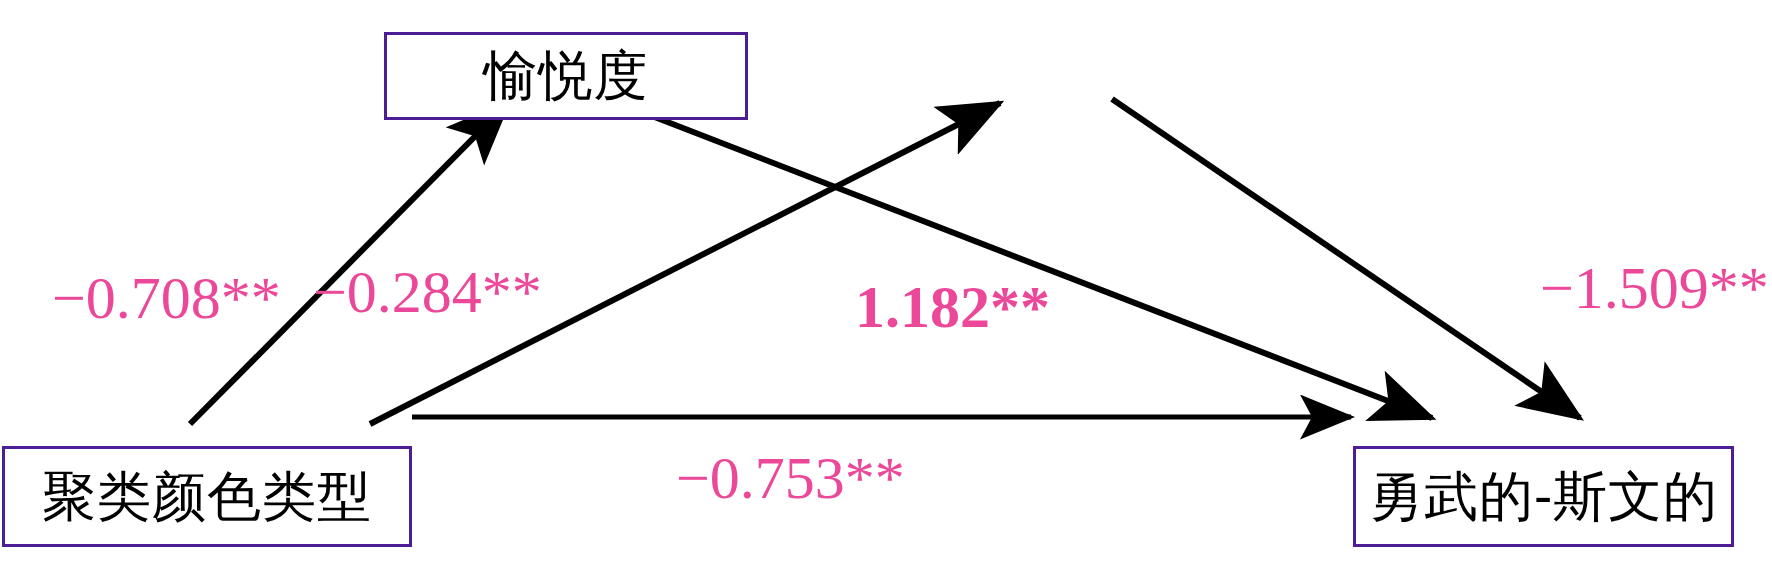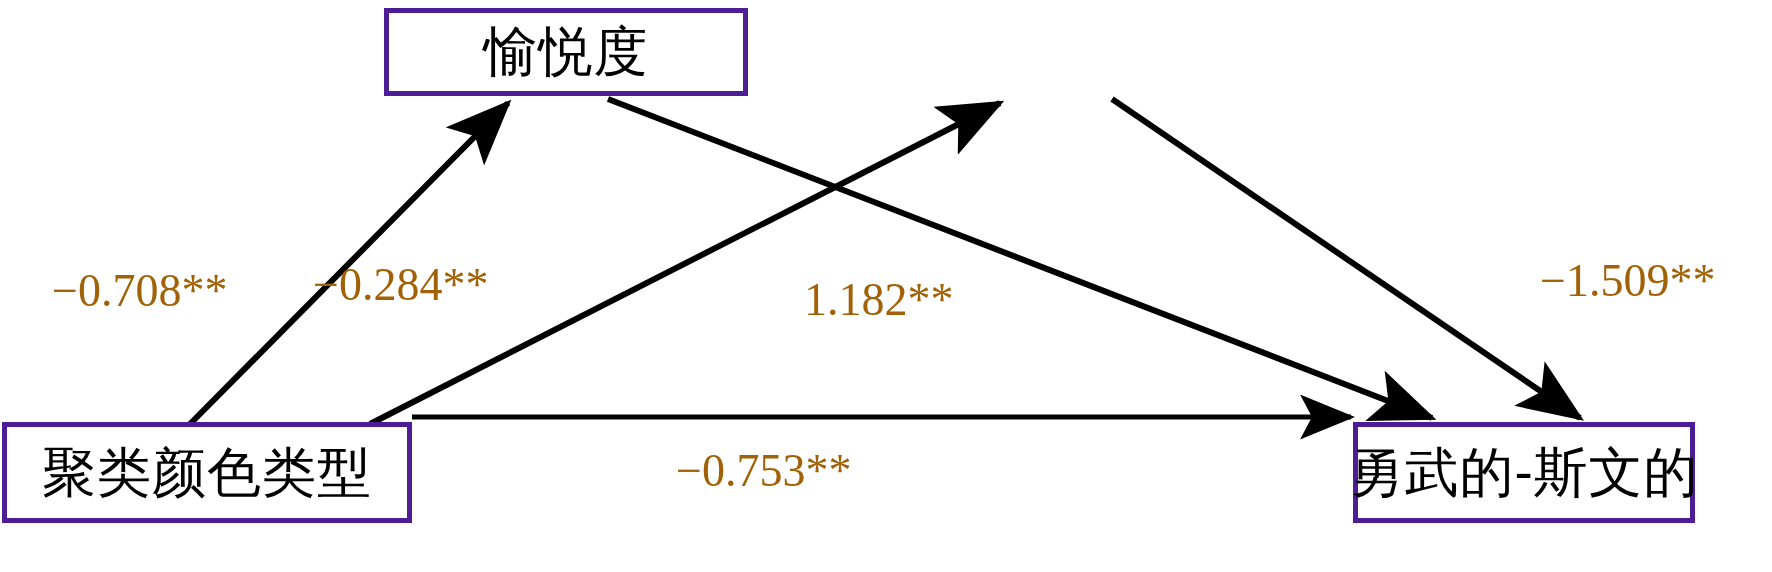--- a/index.html
+++ b/index.html
@@ -21,40 +21,41 @@
     position: absolute;
     left: 0;
     top: 0;
     width: 1772px;
     height: 572px;
   }
   .node-box {
     position: absolute;
     box-sizing: border-box;
     background: #ffffff;
-    border: 5px solid #4c1d95;
+    border: 3px solid #4c1d95;
     display: flex;
     align-items: center;
     justify-content: center;
     z-index: 3;
+    margin-top: 24px;
   }
   .node-label {
     font-family: "DejaVu Serif", "Liberation Serif", serif;
     font-size: 54px;
     line-height: 1;
     color: #000000;
     white-space: nowrap;
     letter-spacing: 1px;
   }
   .edge-label {
     position: absolute;
     font-family: "Liberation Serif", "DejaVu Serif", serif;
-    font-size: 46px;
+    font-size: 60px;
     line-height: 1;
-    color: #a16207;
+    color: #ec4899;
     white-space: nowrap;
     z-index: 4;
     background: transparent;
   }
 </style>
 </head>
 <body>
 
 <div id="canvas">
 
@@ -78,27 +79,27 @@
 
   <div class="node-box" style="left:384px; top:8px; width:364px; height:88px;">
     <span class="node-label">愉悦度</span>
   </div>
 
 
   <div class="node-box" style="left:2px; top:422px; width:410px; height:101px;">
     <span class="node-label">聚类颜色类型</span>
   </div>
 
-  <div class="node-box" style="left:1353px; top:422px; width:342px; height:101px;">
+  <div class="node-box" style="left:1353px; top:422px; width:381px; height:101px;">
     <span class="node-label">勇武的-斯文的</span>
   </div>
 
   <div class="edge-label" style="left:52px; top:268px;">−0.708**</div>
 
   <div class="edge-label" style="left:313px; top:262px;">−0.284**</div>
 
-  <div class="edge-label" style="left:804px; top:277px;">1.182**</div>
+  <div class="edge-label" style="left:855px; top:277px;font-weight:bold;">1.182**</div>
 
   <div class="edge-label" style="left:1540px; top:258px;">−1.509**</div>
 
   <div class="edge-label" style="left:676px; top:448px;">−0.753**</div>
 
 </div>
 
 </body></html>

